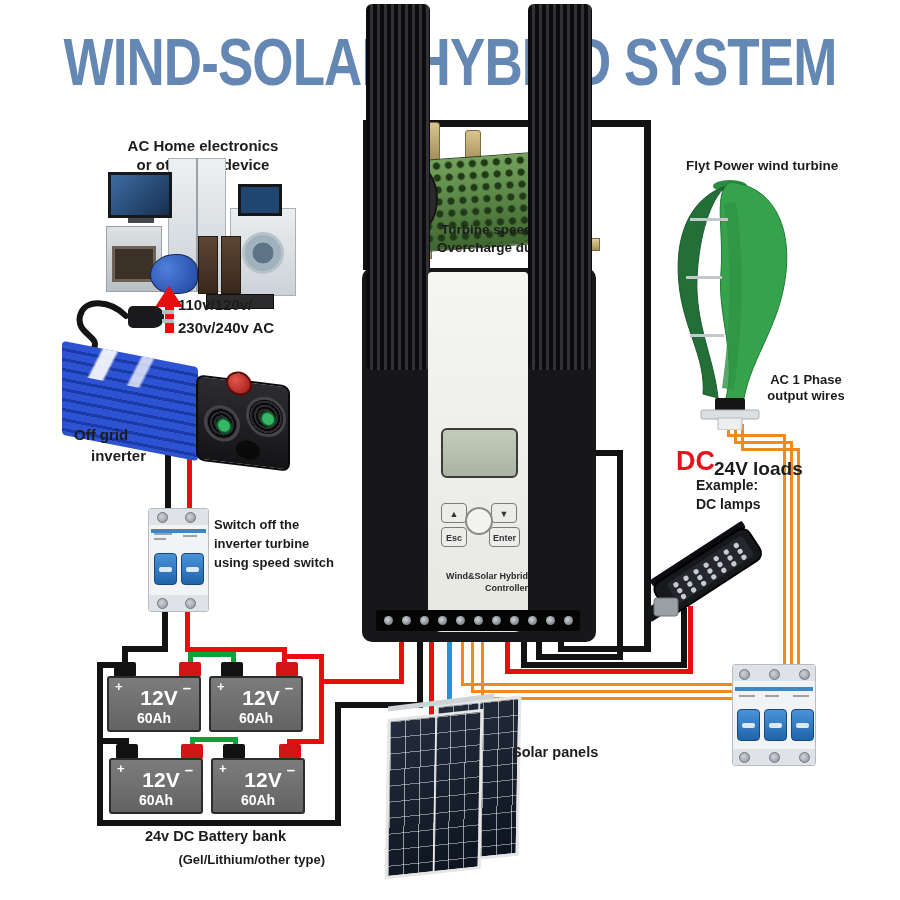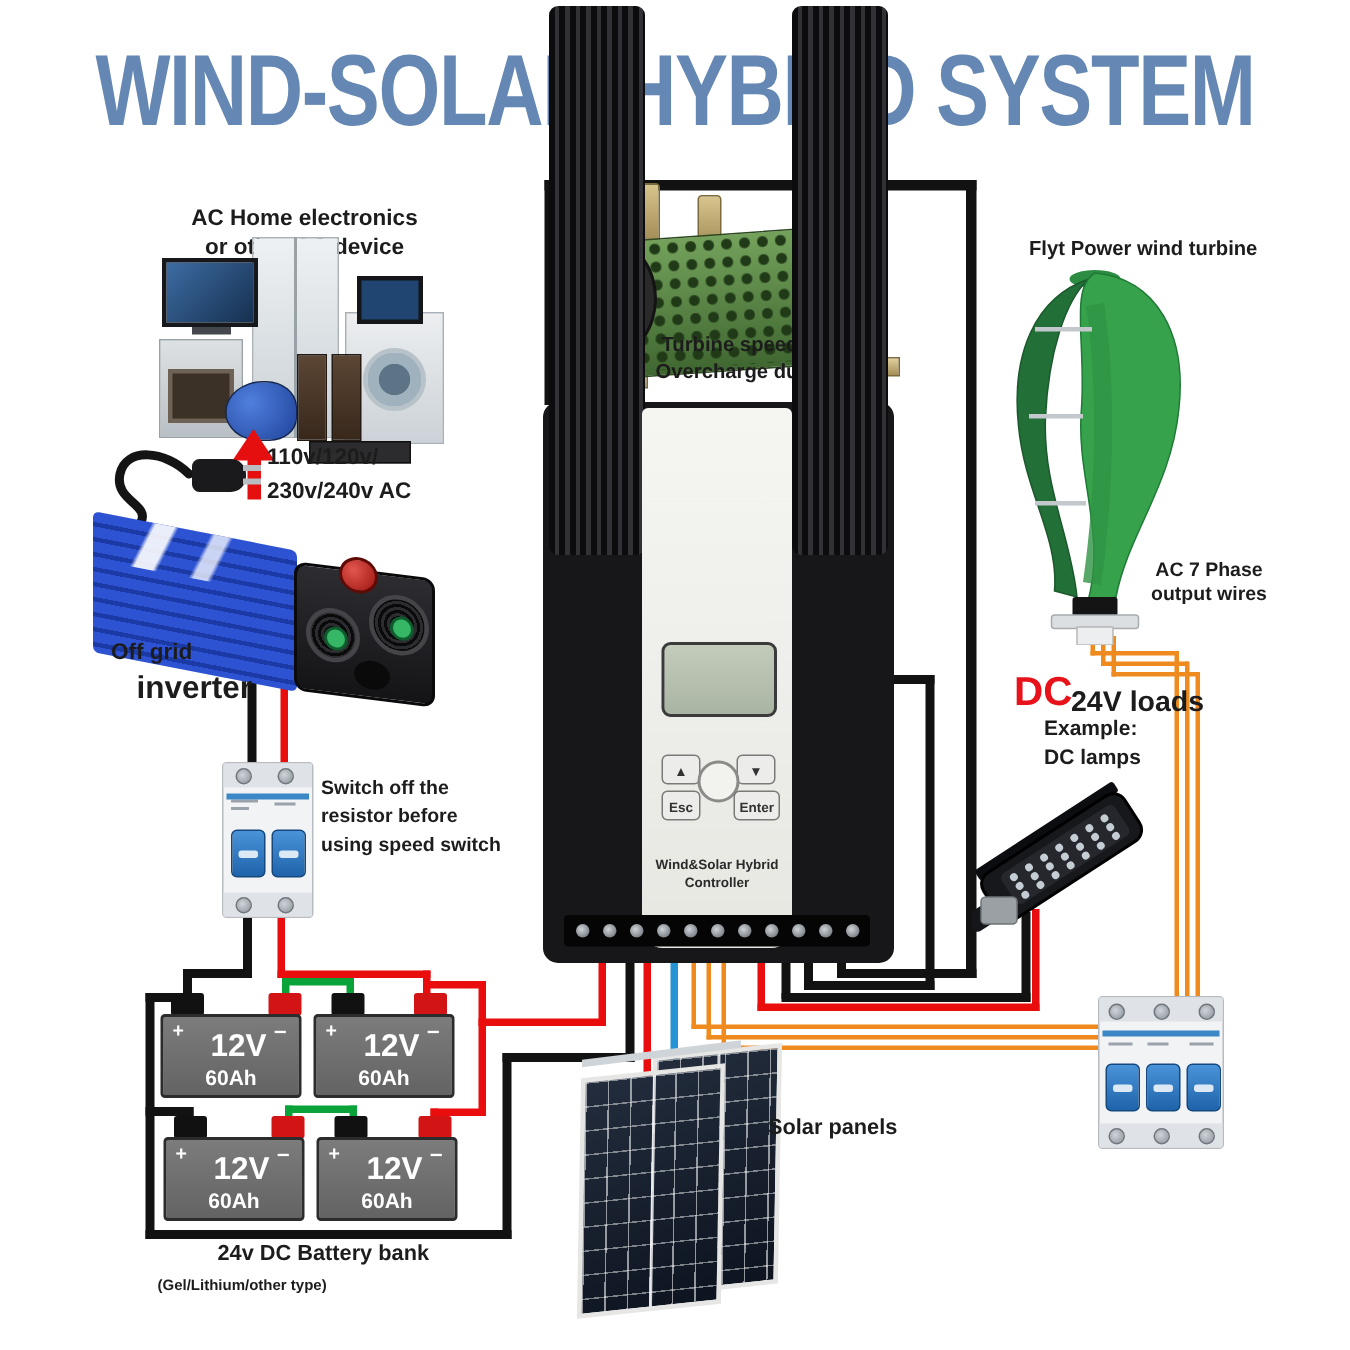--- a/index.html
+++ b/index.html
@@ -43,21 +43,21 @@
   .ribs{position:absolute;top:4px;height:366px;width:64px;
         background:repeating-linear-gradient(90deg,#0c0c0e 0 4px,#323236 4px 7px);border-radius:6px;}
   #ctl-front{position:absolute;left:428px;top:272px;width:100px;height:360px;
              background:linear-gradient(#f5f5f2,#e7e7e2);border-radius:4px 4px 14px 14px;}
   #ctl-lcd{position:absolute;left:441px;top:428px;width:77px;height:50px;background:linear-gradient(#c3ccba,#aab4a2);
            border:2px solid #3b3b3b;border-radius:6px;box-sizing:border-box;}
   .kbtn{position:absolute;width:26px;height:20px;background:#ececea;border:1.5px solid #7a7a78;
         border-radius:4px;font-size:9px;font-weight:bold;color:#333;text-align:center;line-height:20px;box-sizing:border-box;}
   #ctl-circle{position:absolute;width:28px;height:28px;border:2px solid #8a8a88;border-radius:50%;
               background:#f2f2ef;box-sizing:border-box;}
-  #ctl-label{position:absolute;left:428px;top:570px;width:100px;text-align:center;
+  #ctl-label{position:absolute;left:428px;top:570px;width:100px;text-align:right;
              font-size:9px;font-weight:bold;color:#2b2b2b;line-height:12px;}
   #ctl-terms{position:absolute;left:376px;top:610px;width:204px;height:21px;background:#050505;
              border-radius:3px;display:flex;align-items:center;justify-content:space-around;padding:0 3px;box-sizing:border-box;}
   #ctl-terms span{width:9px;height:9px;border-radius:50%;
                   background:radial-gradient(circle at 40% 40%, #cfd3d8, #5d636a);}
   
   #inv{position:absolute;left:58px;top:330px;width:235px;height:140px;}
   #inv .side{position:absolute;left:4px;top:24px;width:136px;height:94px;transform:skewY(11deg);
              border-radius:4px;
              background:repeating-linear-gradient(180deg,#2d52d2 0 7px,#1b3aa6 7px 10px);}
@@ -228,39 +228,39 @@
   <div id="inv">
     <div class="side"></div>
     <div class="face">
       <div class="fan" style="left:6px;top:26px;width:36px;height:36px;"></div>
       <div class="fan" style="left:48px;top:12px;width:40px;height:40px;"></div>
       <div class="knob-red"></div>
       <div class="knob-blk"></div>
     </div>
   </div>
   <div class="lbl" style="left:74px;top:426px;font-size:15px;">Off grid</div>
-  <div class="lbl" style="left:91px;top:447px;font-size:21px;">inverter</div>
+  <div class="lbl" style="left:91px;top:447px;font-size:15px;">inverter</div>
 
   <div class="brk" style="left:148px;top:508px;width:61px;height:104px;">
     <div class="strip" style="top:0;"></div>
     <div class="screw" style="left:8px;top:3px;"></div>
     <div class="screw" style="left:36px;top:3px;"></div>
     <div class="mark" style="left:5px;top:24px;width:18px;"></div>
     <div class="mark" style="left:5px;top:29px;width:12px;"></div>
     <div class="mark" style="left:34px;top:26px;width:14px;"></div>
     <div class="band" style="top:20px;"></div>
     <div class="handle" style="left:5px;top:44px;"></div>
     <div class="handle" style="left:32px;top:44px;"></div>
     <div class="strip" style="bottom:0;background:#dfe2e6;"></div>
     <div class="screw" style="left:8px;top:89px;"></div>
     <div class="screw" style="left:36px;top:89px;"></div>
   </div>
   <div class="lbl" style="left:214px;top:515px;font-size:13px;line-height:19px;">
     <span>Switch off the</span><br>
-    <span>resistor before</span><br>
+    <span>inverter turbine</span><br>
     <span>using speed switch</span>
   </div>
 
   <div class="term tk" style="left:114px;top:662px;"></div>
   <div class="term tr" style="left:179px;top:662px;"></div>
   <div class="term tk" style="left:221px;top:662px;"></div>
   <div class="term tr" style="left:276px;top:662px;"></div>
   <div class="term tk" style="left:116px;top:744px;"></div>
   <div class="term tr" style="left:181px;top:744px;"></div>
   <div class="term tk" style="left:223px;top:744px;"></div>
@@ -285,21 +285,21 @@
     <div class="bah">60Ah</div>
   </div>
   <div class="battery" style="left:211px;top:758px;">
     <span class="bp">+</span>
     <span class="bm">–</span>
     <div class="bv">12V</div>
     <div class="bah">60Ah</div>
   </div>
 
   <div class="lbl" style="left:118px;top:828px;width:195px;text-align:center;font-size:14.5px;">24v DC Battery bank</div>
-  <div class="lbl" style="left:105px;top:852px;width:220px;text-align:left;font-size:10px;">(Gel/Lithium/other type)</div>
+  <div class="lbl" style="left:105px;top:852px;width:220px;text-align:right;font-size:13px;">(Gel/Lithium/other type)</div>
 
   <div id="res">
     <div class="tab1"></div>
     <div class="tab2"></div>
     <div class="bracketL"></div>
     <div class="footL"></div>
     <div class="footR"></div>
     <div class="cyl"></div>
     <div class="coil"></div>
     <div class="cap"></div>
@@ -343,21 +343,21 @@
     <path d="M78 6 C120 10 139 48 134 96 C129 148 100 180 92 222 L73 226 C86 180 65 142 69 96 C72 52 61 16 78 6 Z" fill="#36a34c" stroke="#1f7a36" stroke-width="1"></path>
     <path d="M72 28 C80 80 79 150 70 212 L82 214 C91 150 92 80 84 26 Z" fill="#2e9343" opacity="0.8"></path>
     <rect x="38" y="42" width="38" height="3" fill="#c2c8cb"></rect>
     <rect x="34" y="100" width="36" height="3" fill="#c2c8cb"></rect>
     <rect x="38" y="158" width="34" height="3" fill="#c2c8cb"></rect>
     <rect x="63" y="222" width="30" height="13" rx="2" fill="#141414"></rect>
     <rect x="49" y="234" width="58" height="9" rx="2" fill="#dcdfe1" stroke="#a8acaf"></rect>
     <rect x="66" y="242" width="24" height="12" fill="#eceeef" stroke="#b5b8ba"></rect>
   </svg>
   <div class="lbl" style="left:756px;top:372px;width:100px;text-align:center;font-size:13px;line-height:16px;">
-    <span>AC 7 Phase</span><br>
+    <span>AC 1 Phase</span><br>
     <span>output wires</span>
   </div>
 
   <div id="dc-red" style="left:676px;top:446px;">DC</div>
   <div class="lbl" style="left:714px;top:458px;font-size:19px;">24V loads</div>
   <div class="lbl" style="left:696px;top:477px;font-size:14px;">Example:</div>
   <div class="lbl" style="left:696px;top:496px;font-size:14px;">DC lamps</div>
   <svg class="svgbox" style="left:648px;top:498px;" width="148" height="125" viewBox="0 0 148 125">
     <g transform="rotate(-33 40 98)">
       <rect x="16" y="64" width="110" height="8" rx="2" fill="#0c0d10"></rect>

